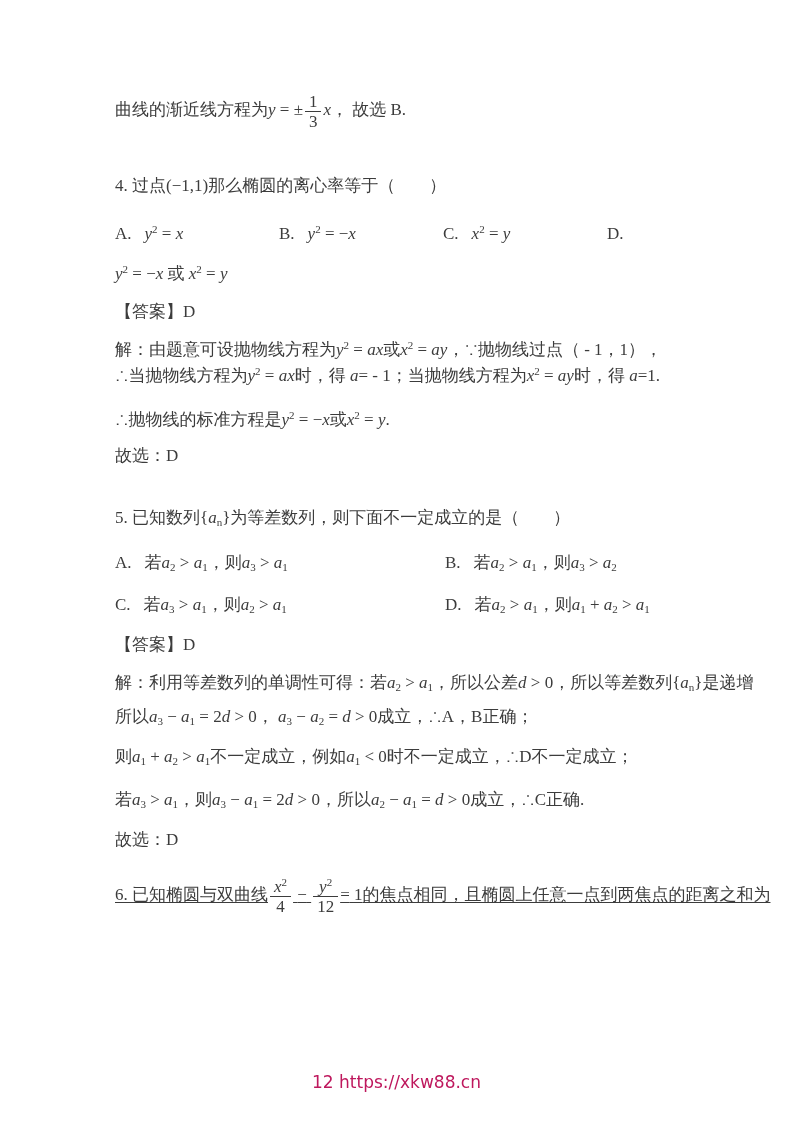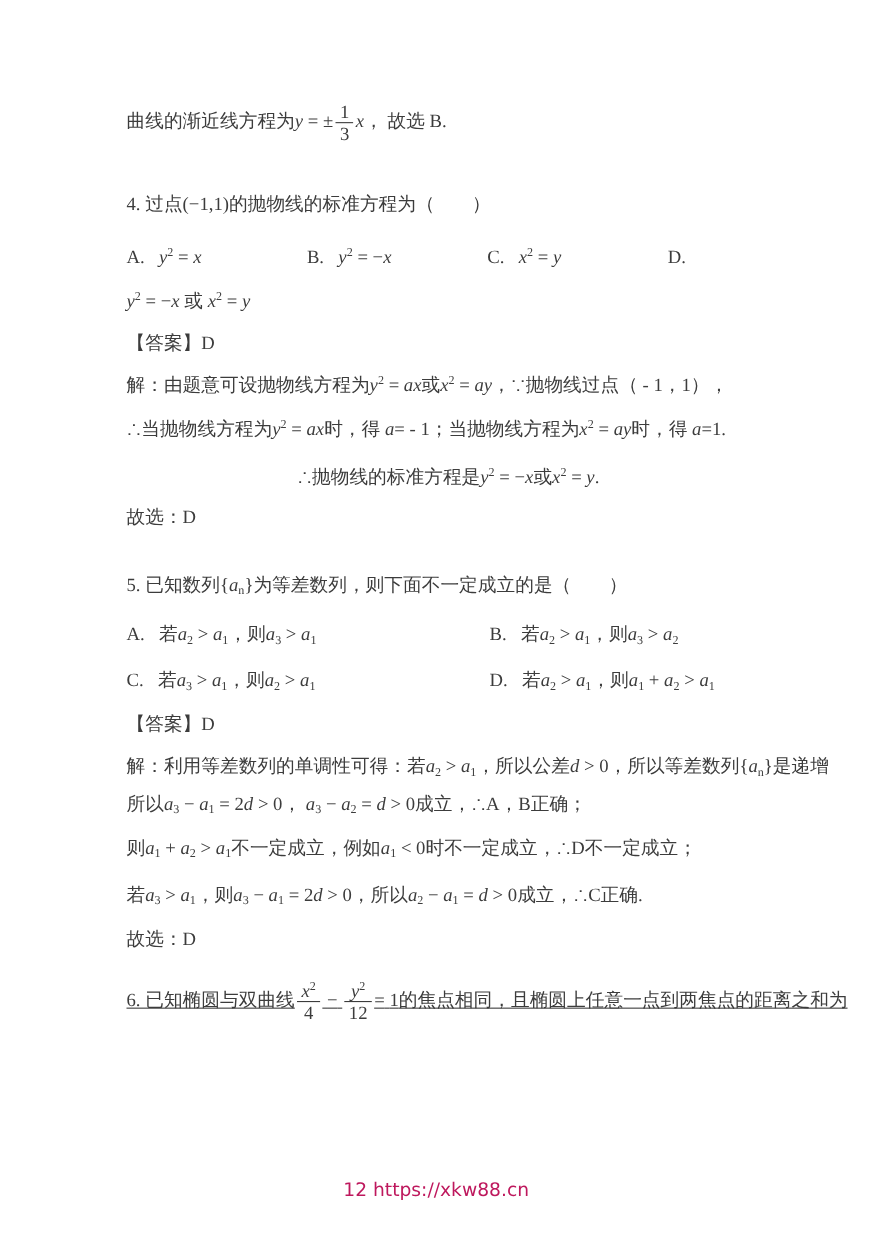--- a/index.html
+++ b/index.html
@@ -53,22 +53,22 @@
   .cols-2 .opt { width: 330px; flex: 0 0 330px; }
   .cols-2 .opt:last-child { width: auto; flex: 0 0 auto; }
   .opt-label { margin-right: 13px; }
   
   .l0  { margin-top: 92px; }
   .l1  { margin-top: 42px; }
   .l2  { margin-top: 22px; }
   .l3  { margin-top: 14px; }
   .l4  { margin-top: 12px; }
   .l5  { margin-top: 12px; }
-  .l6  { margin-top: 14px; }
-  .l7  { margin-top: 18px; text-align: center; }
+  .l6  { }
+  .l7  { margin-top: 18px; }
   .l8  { margin-top: 10px; }
   .l9  { margin-top: 36px; }
   .l10 { margin-top: 19px; }
   .l11 { margin-top: 16px; }
   .l12 { margin-top: 14px; }
   .l13 { margin-top: 12px; }
   .l14 { margin-top: 12px; }
   .l15 { margin-top: 8px; }
   .l16 { margin-top: 14px; }
   .l17 { margin-top: 17px; }
@@ -85,21 +85,21 @@
     font-size: 17px;
     color: #be185d;
   }
 </style>
 </head>
 <body>
 
 <div class="page">
   <div class="content">
     <div class="line l0"><span class="txt">曲线的渐近线方程为</span><span class="math"><span class="mi">y</span><span class="mo"> </span><span class="mo">=</span><span class="mo"> </span><span class="mo">±</span></span><span class="frac math"><span class="num"><span class="mo">1</span></span><span class="den"><span class="mo">3</span></span></span><span class="math"><span class="mi">x</span></span><span class="txt">， 故选 B.</span></div>
-    <div class="line l1"><span class="txt">4. 过点</span><span class="math"><span class="mo">(</span><span class="mo">−</span><span class="mo">1</span><span class="mo">,</span><span class="mo">1</span><span class="mo">)</span></span><span class="txt">的抛物线的标准方程为（　　）</span></div>
+    <div class="line l1"><span class="txt">4. 过点</span><span class="math"><span class="mo">(</span><span class="mo">−</span><span class="mo">1</span><span class="mo">,</span><span class="mo">1</span><span class="mo">)</span></span><span class="txt">那么椭圆的离心率等于（　　）</span></div>
     <div class="line l2 options cols-4"><span class="opt"><span class="opt-label">A.</span><span class="math"><span class="mi">y</span><sup>2</sup><span class="mo"> </span><span class="mo">=</span><span class="mo"> </span><span class="mi">x</span></span></span><span class="opt"><span class="opt-label">B.</span><span class="math"><span class="mi">y</span><sup>2</sup><span class="mo"> </span><span class="mo">=</span><span class="mo"> </span><span class="mo">−</span><span class="mi">x</span></span></span><span class="opt"><span class="opt-label">C.</span><span class="math"><span class="mi">x</span><sup>2</sup><span class="mo"> </span><span class="mo">=</span><span class="mo"> </span><span class="mi">y</span></span></span><span class="opt"><span class="opt-label">D.</span></span></div>
     <div class="line l3"><span class="math"><span class="mi">y</span><sup>2</sup><span class="mo"> </span><span class="mo">=</span><span class="mo"> </span><span class="mo">−</span><span class="mi">x</span></span><span class="txt"> 或 </span><span class="math"><span class="mi">x</span><sup>2</sup><span class="mo"> </span><span class="mo">=</span><span class="mo"> </span><span class="mi">y</span></span></div>
     <div class="line l4"><span class="txt">【答案】D</span></div>
     <div class="line l5"><span class="txt">解：由题意可设抛物线方程为</span><span class="math"><span class="mi">y</span><sup>2</sup><span class="mo"> </span><span class="mo">=</span><span class="mo"> </span><span class="mi">a</span><span class="mi">x</span></span><span class="txt">或</span><span class="math"><span class="mi">x</span><sup>2</sup><span class="mo"> </span><span class="mo">=</span><span class="mo"> </span><span class="mi">a</span><span class="mi">y</span></span><span class="txt">，∵抛物线过点（ - 1，1），</span></div>
     <div class="line l6"><span class="txt">∴当抛物线方程为</span><span class="math"><span class="mi">y</span><sup>2</sup><span class="mo"> </span><span class="mo">=</span><span class="mo"> </span><span class="mi">a</span><span class="mi">x</span></span><span class="txt">时，得 </span><span class="math"><span class="mi">a</span></span><span class="txt">= - 1；当抛物线方程为</span><span class="math"><span class="mi">x</span><sup>2</sup><span class="mo"> </span><span class="mo">=</span><span class="mo"> </span><span class="mi">a</span><span class="mi">y</span></span><span class="txt">时，得 </span><span class="math"><span class="mi">a</span></span><span class="txt">=1.</span></div>
     <div class="line l7"><span class="txt">∴抛物线的标准方程是</span><span class="math"><span class="mi">y</span><sup>2</sup><span class="mo"> </span><span class="mo">=</span><span class="mo"> </span><span class="mo">−</span><span class="mi">x</span></span><span class="txt">或</span><span class="math"><span class="mi">x</span><sup>2</sup><span class="mo"> </span><span class="mo">=</span><span class="mo"> </span><span class="mi">y</span></span><span class="txt">.</span></div>
     <div class="line l8"><span class="txt">故选：D</span></div>
     <div class="line l9"><span class="txt">5. 已知数列</span><span class="math"><span class="mo">{</span><span class="mi">a</span><sub>n</sub><span class="mo">}</span></span><span class="txt">为等差数列，则下面不一定成立的是（　　）</span></div>
     <div class="line l10 options cols-2"><span class="opt"><span class="opt-label">A.</span><span class="txt">若</span><span class="math"><span class="mi">a</span><sub>2</sub><span class="mo"> </span><span class="mo">&gt;</span><span class="mo"> </span><span class="mi">a</span><sub>1</sub></span><span class="txt">，则</span><span class="math"><span class="mi">a</span><sub>3</sub><span class="mo"> </span><span class="mo">&gt;</span><span class="mo"> </span><span class="mi">a</span><sub>1</sub></span></span><span class="opt"><span class="opt-label">B.</span><span class="txt">若</span><span class="math"><span class="mi">a</span><sub>2</sub><span class="mo"> </span><span class="mo">&gt;</span><span class="mo"> </span><span class="mi">a</span><sub>1</sub></span><span class="txt">，则</span><span class="math"><span class="mi">a</span><sub>3</sub><span class="mo"> </span><span class="mo">&gt;</span><span class="mo"> </span><span class="mi">a</span><sub>2</sub></span></span></div>
     <div class="line l11 options cols-2"><span class="opt"><span class="opt-label">C.</span><span class="txt">若</span><span class="math"><span class="mi">a</span><sub>3</sub><span class="mo"> </span><span class="mo">&gt;</span><span class="mo"> </span><span class="mi">a</span><sub>1</sub></span><span class="txt">，则</span><span class="math"><span class="mi">a</span><sub>2</sub><span class="mo"> </span><span class="mo">&gt;</span><span class="mo"> </span><span class="mi">a</span><sub>1</sub></span></span><span class="opt"><span class="opt-label">D.</span><span class="txt">若</span><span class="math"><span class="mi">a</span><sub>2</sub><span class="mo"> </span><span class="mo">&gt;</span><span class="mo"> </span><span class="mi">a</span><sub>1</sub></span><span class="txt">，则</span><span class="math"><span class="mi">a</span><sub>1</sub><span class="mo"> </span><span class="mo">+</span><span class="mo"> </span><span class="mi">a</span><sub>2</sub><span class="mo"> </span><span class="mo">&gt;</span><span class="mo"> </span><span class="mi">a</span><sub>1</sub></span></span></div>

